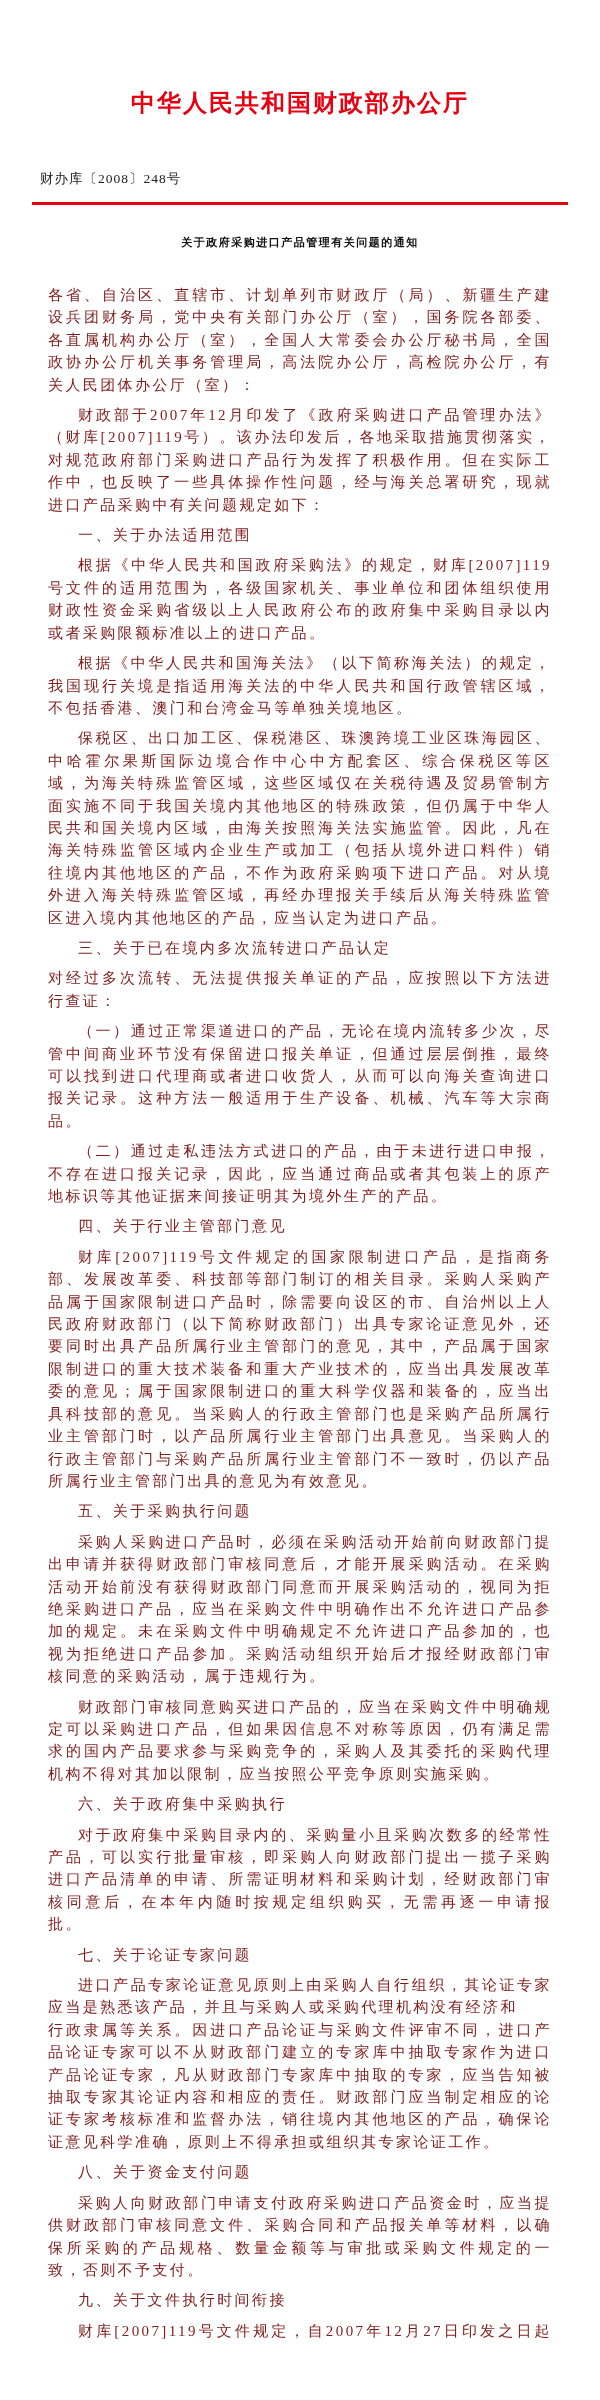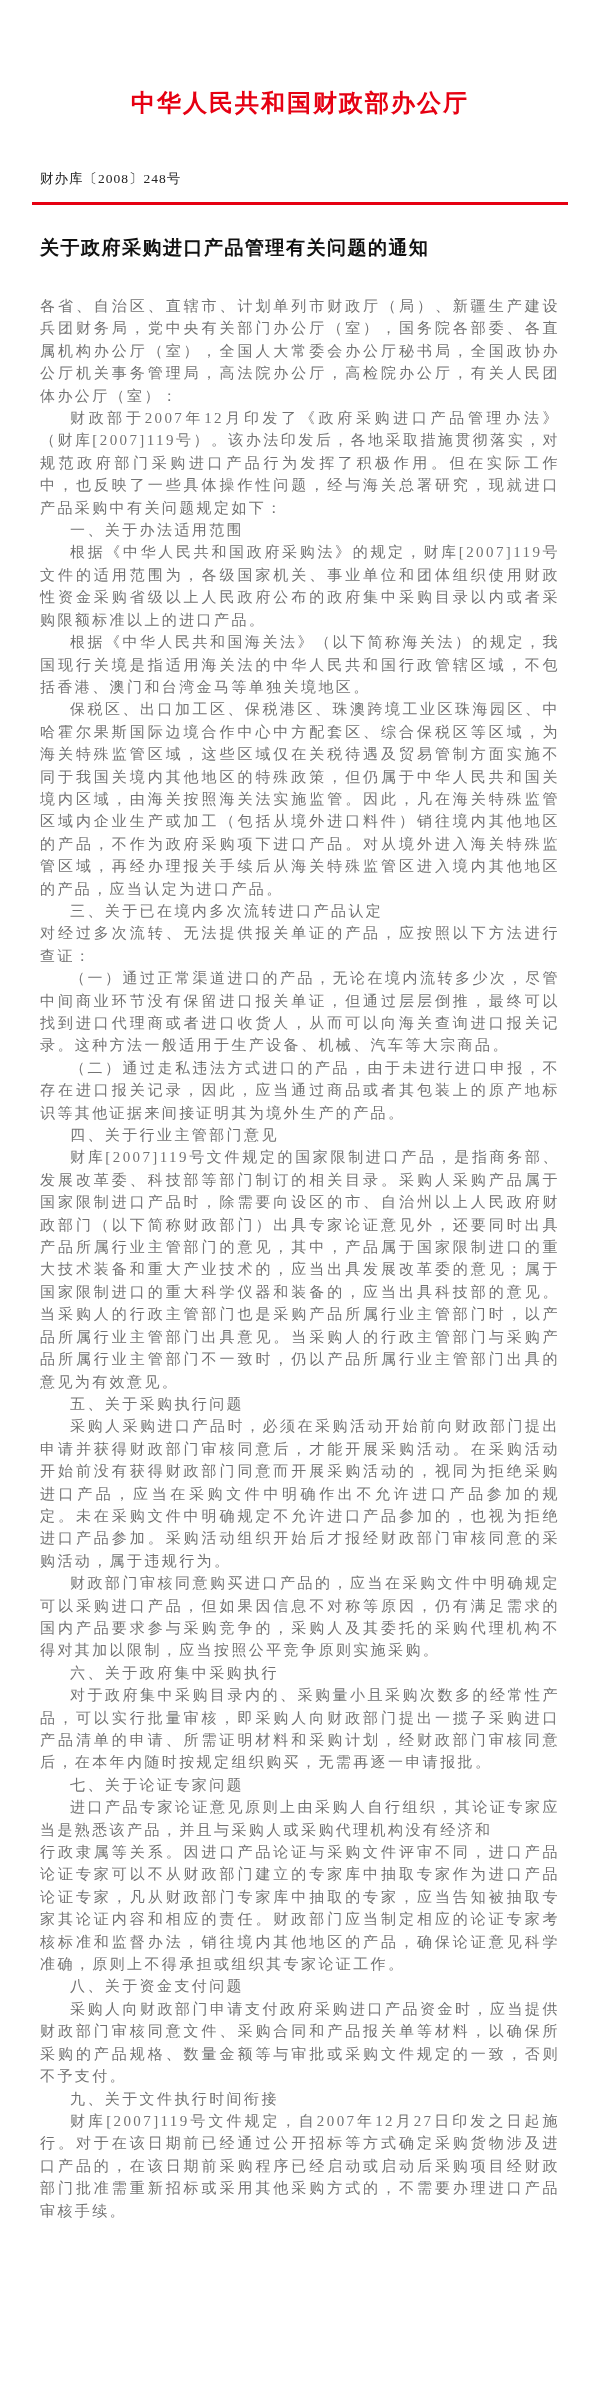--- a/index.html
+++ b/index.html
@@ -35,33 +35,34 @@
 
   .red-rule {
     height: 3px;
     background: #e60012;
     border: none;
     margin: 0 -8px 30px;
   }
 
   .doc-title {
     margin: 0 0 34px;
-    font-size: 19px;
+    text-align: center;
+    font-size: 11px;
     font-weight: 700;
     letter-spacing: 1.5px;
     color: #111111;
   }
 
   .b {
     font-size: 15px;
     line-height: 22.4px;
     text-align: justify;
     letter-spacing: 2.4px;
-    margin: 0;
-    color: #737373;
+    margin: 8px;
+    color: #7f1d1d;
   }
   .indent { text-indent: 2em; }
   .bold { font-weight: 400; }
 </style>
 </head>
 <body>
 
 <div class="page">
 
   <h1 class="org-title">中华人民共和国财政部办公厅</h1>

